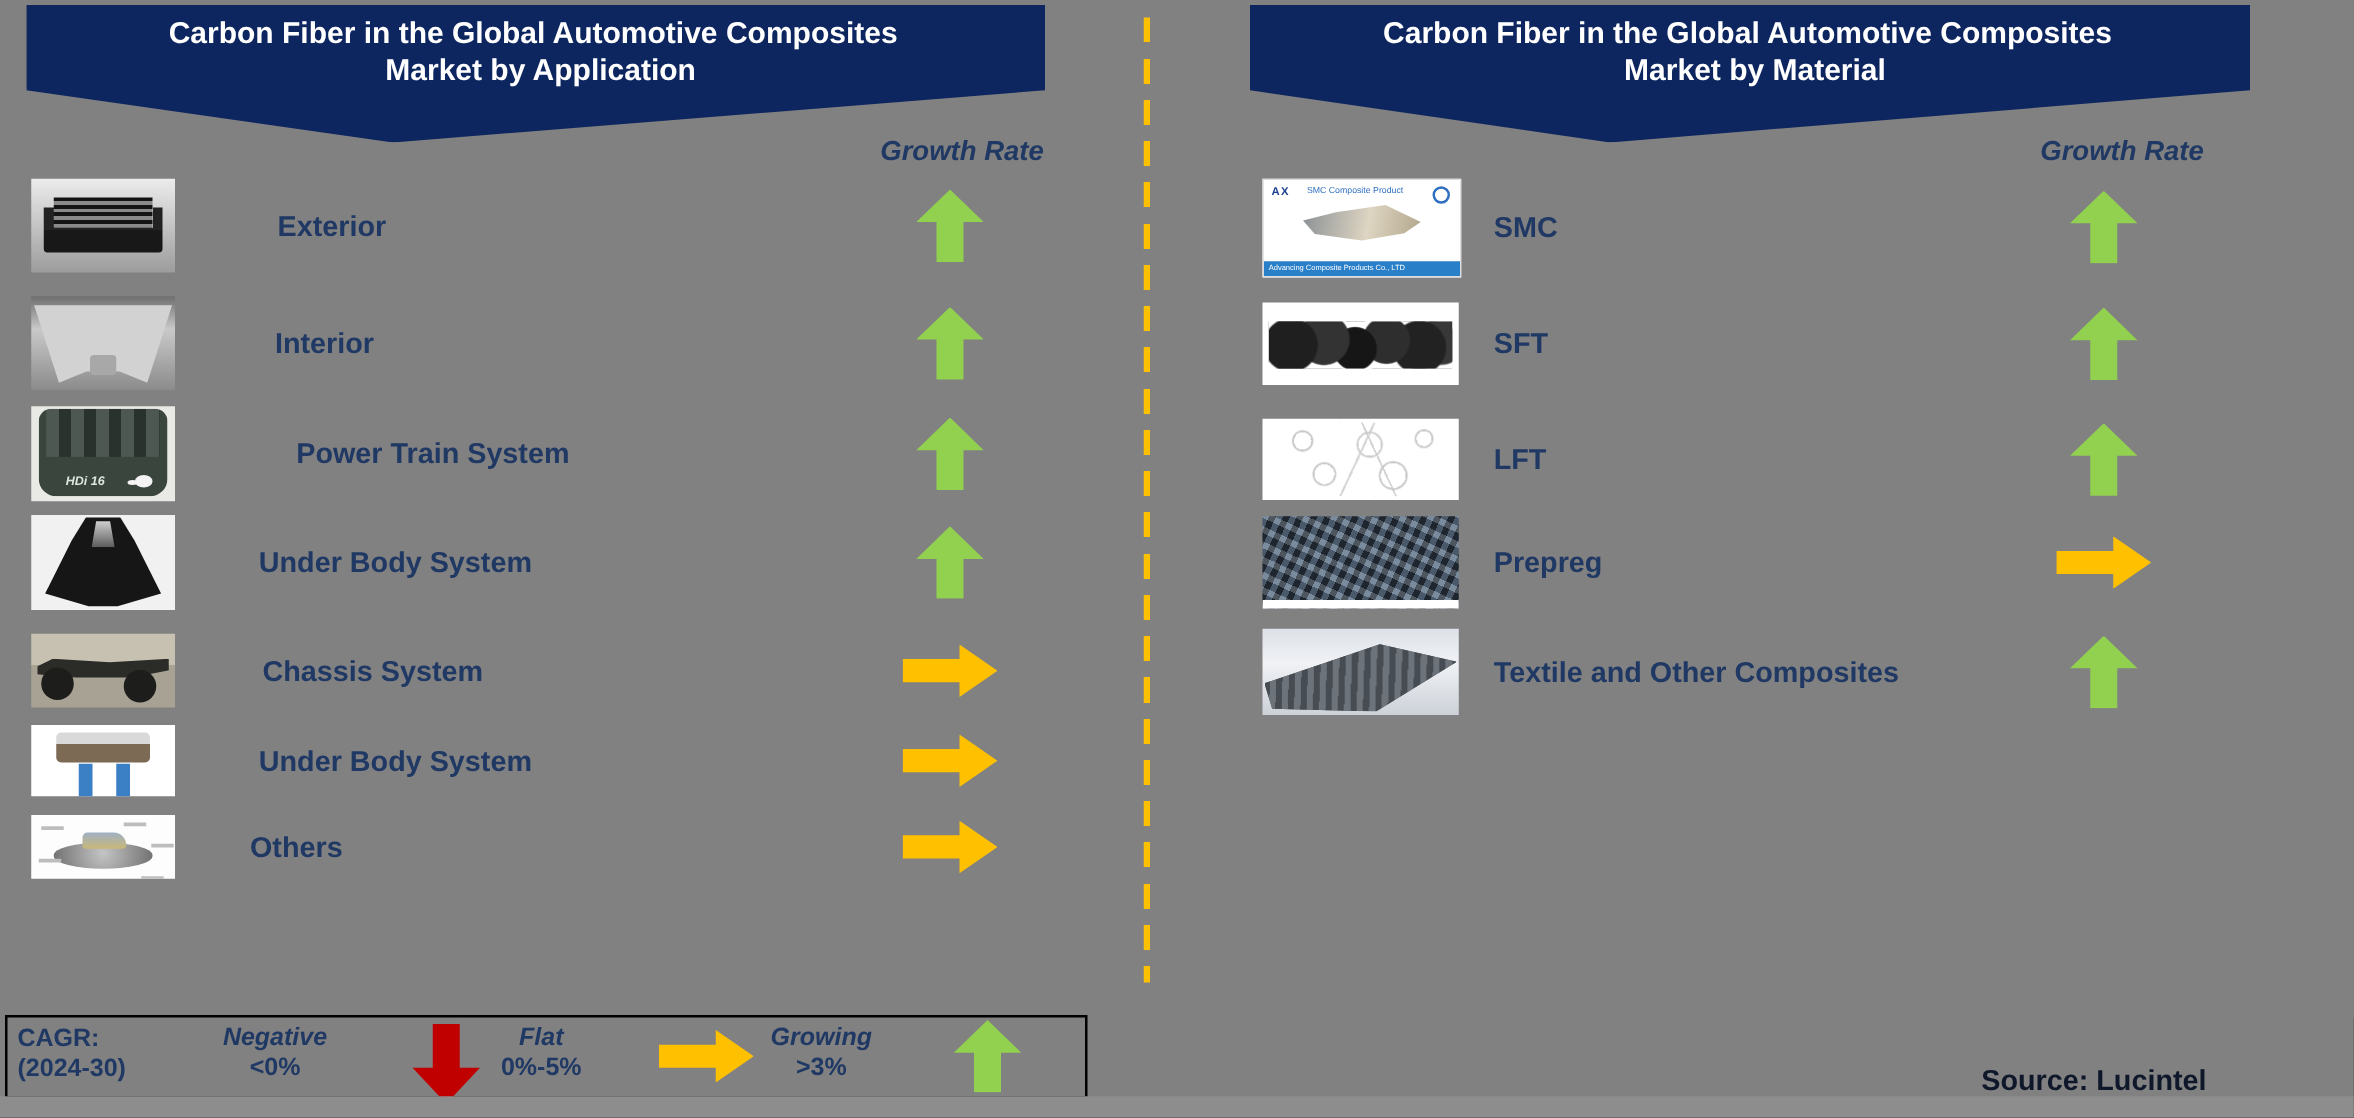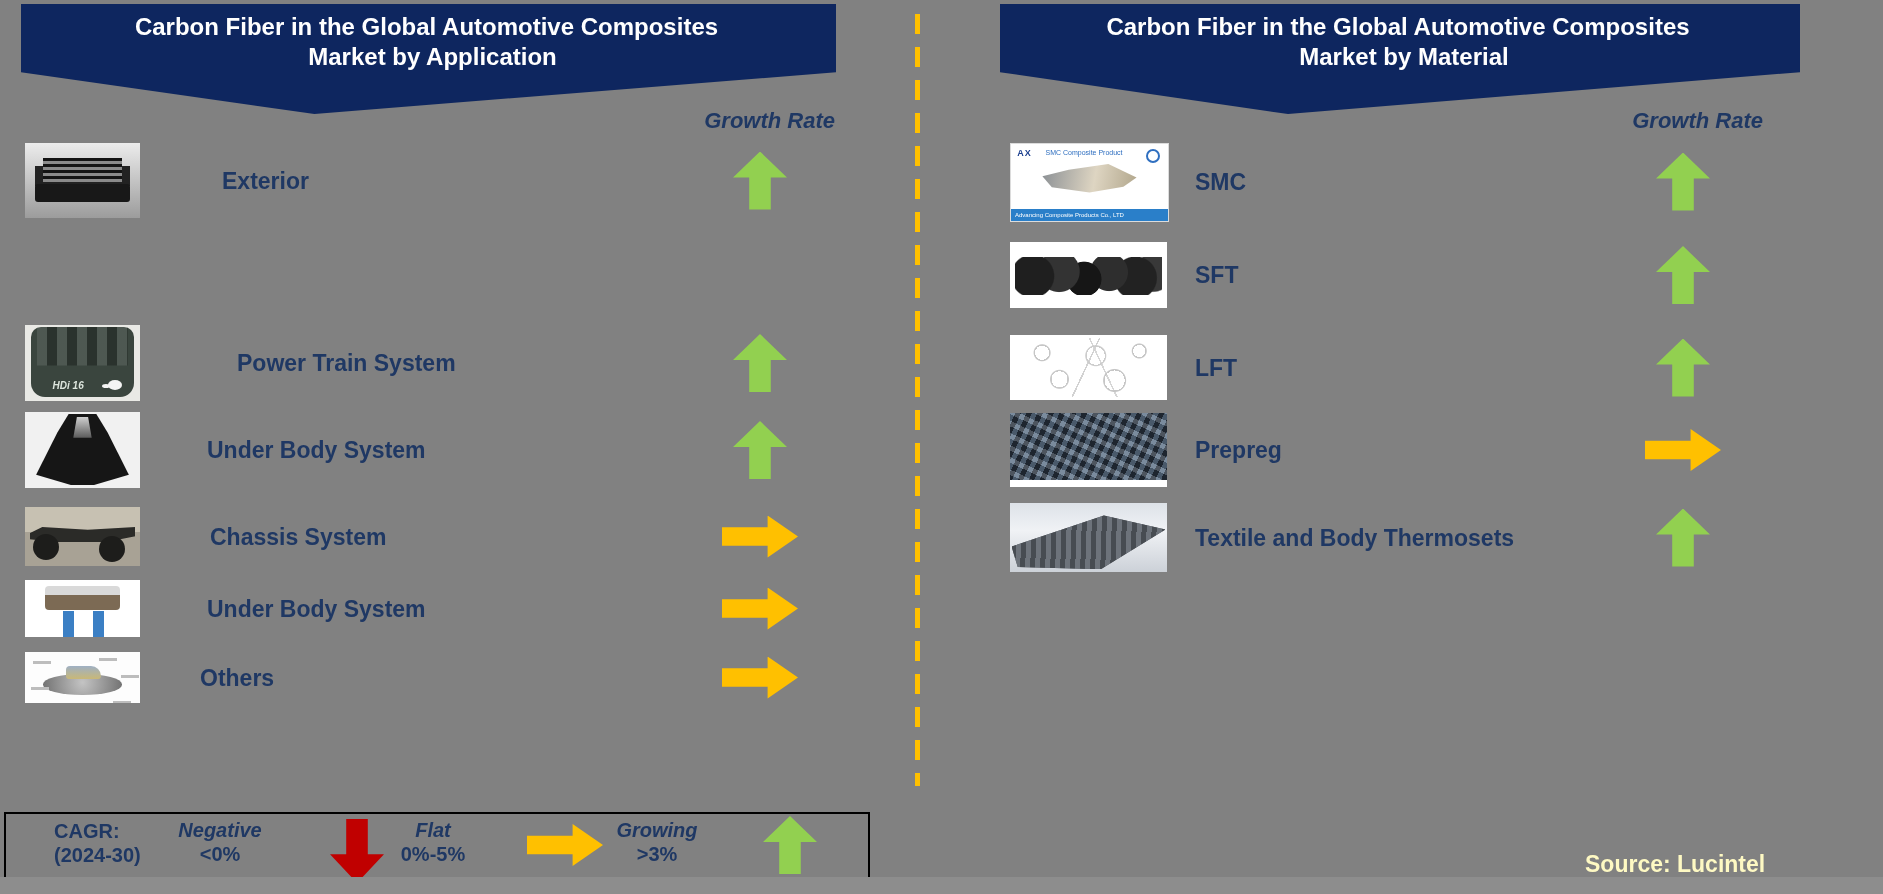--- a/index.html
+++ b/index.html
@@ -139,33 +139,33 @@
     background:repeating-linear-gradient(92deg,#474c52 0 5px,#6d737b 5px 10px),#54595f;
     clip-path:polygon(0 58%,60% 0,100% 26%,58% 100%,4% 96%);}
 
   
   .divider{position:absolute;left:915px;top:14px;width:5px;height:772px;
     background:repeating-linear-gradient(180deg,#ffc000 0 20px,transparent 20px 33px);}
 
   
   .legend-box{position:absolute;left:4px;top:812px;width:862px;height:63px;border:2px solid #000000;}
   .legend-text{position:absolute;color:#1f3864;font-weight:bold;font-size:20px;line-height:24px;white-space:nowrap;}
-  .legend-cagr{left:14px;top:819px;margin-left:40px;}
+  .legend-cagr{left:14px;top:819px;}
   .legend-item{text-align:center;width:140px;}
   .legend-item .word{font-style:italic;}
   .li-negative{left:150px;top:818px;}
   .li-flat{left:363px;top:818px;}
   .li-growing{left:587px;top:818px;}
   .legend-arrow{position:absolute;transform:translate(-50%,-50%);}
   .la-down{left:357px;top:851px;}
   .la-flat{left:565px;top:845px;}
   .la-up{left:790px;top:845px;}
 
   
-  .source{position:absolute;left:1585px;top:851px;color:#fef9c3;font-size:23px;font-weight:bold;white-space:nowrap;}
+  .source{position:absolute;left:1585px;top:851px;color:#0f172a;font-size:23px;font-weight:bold;white-space:nowrap;}
 </style>
 </head>
 <body>
 
 <div id="page">
 
   <div class="banner banner-l">
     <div class="l1">Carbon Fiber in the Global Automotive Composites</div>
     <div class="l2">Market by Application</div>
   </div>
@@ -177,20 +177,25 @@
 
   <div class="growth-rate gr-l">Growth Rate</div>
   <div class="growth-rate gr-r">Growth Rate</div>
 
   <div class="row" style="top:143px;height:75px;">
     <div class="thumb thumb-exterior"></div>
     <div class="row-label" style="left:222px;">Exterior</div>
     <div class="arrow arrow-up" style="left:760px;"></div>
   </div>
 
+  <div class="row" style="top:237px;height:75px;">
+    <div class="thumb thumb-interior"></div>
+    <div class="row-label" style="left:220px;">Interior</div>
+    <div class="arrow arrow-up" style="left:760px;"></div>
+  </div>
 
   <div class="row" style="top:325px;height:76px;">
     <div class="thumb thumb-engine">
       <span class="engine-text">HDi 16</span>
     </div>
     <div class="row-label" style="left:237px;">Power Train System</div>
     <div class="arrow arrow-up" style="left:760px;"></div>
   </div>
 
   <div class="row" style="top:412px;height:76px;">
@@ -244,21 +249,21 @@
   </div>
 
   <div class="row" style="top:335px;height:65px;">
     <div class="thumb thumb-r thumb-lft"></div>
     <div class="row-label" style="left:1195px;">LFT</div>
     <div class="arrow arrow-up" style="left:1683px;"></div>
   </div>
 
   <div class="row" style="top:503px;height:69px;">
     <div class="thumb thumb-r thumb-textile"></div>
-    <div class="row-label" style="left:1195px;">Textile and Body Thermosets</div>
+    <div class="row-label" style="left:1195px;">Textile and Other Composites</div>
     <div class="arrow arrow-up" style="left:1683px;"></div>
   </div>
 
   <div class="legend-box"></div>
   <div class="legend-text legend-cagr">
     <div>CAGR:</div>
     <div>(2024-30)</div>
   </div>
 
   <div class="legend-text legend-item li-negative">

